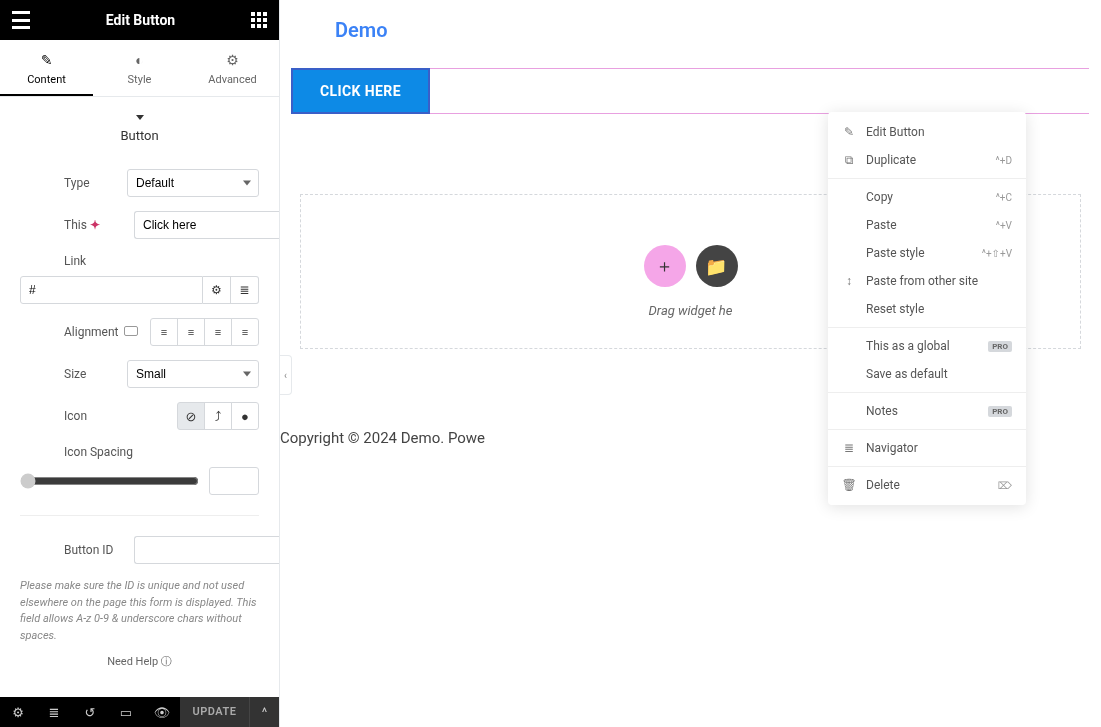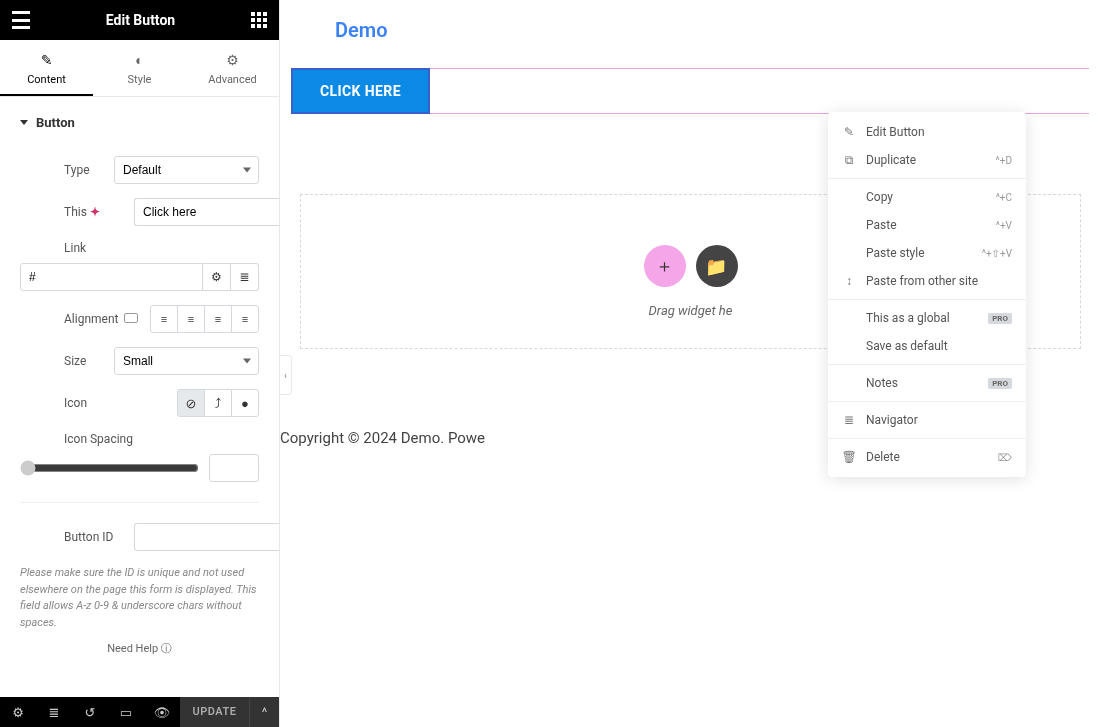--- a/index.html
+++ b/index.html
@@ -9,25 +9,25 @@
 .hamburger-icon, .grid-icon { width: 18px; height: 18px; cursor: pointer; display: flex; flex-direction: column; justify-content: space-between; }
 .hamburger-icon span { display: block; height: 3px; background: #fff; }
 .grid-icon { display: grid; grid-template-columns: repeat(3, 1fr); gap: 2px; width: 16px; height: 16px; }
 .grid-icon span { background: #fff; }
 .sidebar-title { font-weight: 700; font-size: 14px; }
 .tabs { display: flex; border-bottom: 1px solid #e6e9ec; }
 .tab { flex: 1; text-align: center; padding: 12px 0 8px; font-size: 11px; color: #666; cursor: pointer; display: flex; flex-direction: column; align-items: center; gap: 5px; }
 .tab.active { border-bottom: 2px solid #000; color: #000; }
 .tab-icon { font-size: 14px; }
 .panel-body { flex: 1; overflow-y: auto; padding: 0 20px 20px; }
-.accordion-header { display: flex; align-items: center; gap: 8px; padding: 18px 0 12px; font-weight: 700; font-size: 13px; cursor: pointer; }
+.accordion-header { display: flex; align-items: center; gap: 8px; padding: 18px 0 12px; font-weight: 400; font-size: 13px; cursor: pointer; flex-direction: column; }
 .caret-down { display: inline-block; width: 0; height: 0; border-left: 4px solid transparent; border-right: 4px solid transparent; border-top: 5px solid #333; }
 .control-row { display: flex; align-items: center; justify-content: space-between; margin: 14px 0; }
 .control-label { font-size: 12px; color: #555; margin-left: 44px; }
-.select-wrap { position: relative; width: 145px; }
+.select-wrap { position: relative; width: 132px; }
 .select-wrap select { width: 100%; height: 28px; border: 1px solid #d5d8dc; border-radius: 3px; padding: 0 8px; font-size: 12px; background: #fff; appearance: none; }
 .select-wrap::after { content: ''; position: absolute; right: 8px; top: 50%; transform: translateY(-50%); width: 0; height: 0; border-left: 4px solid transparent; border-right: 4px solid transparent; border-top: 5px solid #666; pointer-events: none; }
 .text-input-wrap { display: flex; width: 125px; }
 .text-input-wrap input[type="text"] { flex: 1; height: 28px; border: 1px solid #d5d8dc; border-right: none; border-radius: 3px 0 0 3px; padding: 0 8px; font-size: 12px; }
 .link-row { margin: 10px 0; }
 .link-input-wrap { display: flex; margin-top: 8px; }
 .link-input-wrap input { flex: 1; height: 28px; border: 1px solid #d5d8dc; border-radius: 3px 0 0 3px; padding: 0 8px; font-size: 12px; }
 .link-btn { width: 28px; height: 28px; border: 1px solid #d5d8dc; border-left: none; background: #fff; display: flex; align-items: center; justify-content: center; font-size: 12px; cursor: pointer; }
 .link-btn:last-child { border-radius: 0 3px 3px 0; }
 .align-group { display: flex; }
@@ -249,20 +249,24 @@
     </div>
     <div class="ctx-item">
       <span class="ctx-icon"></span>
       <span class="ctx-label">Paste style</span>
       <span class="ctx-short">^+⇧+V</span>
     </div>
     <div class="ctx-item">
       <span class="ctx-icon">↕</span>
       <span class="ctx-label">Paste from other site</span>
     </div>
+    <div class="ctx-item">
+      <span class="ctx-icon"></span>
+      <span class="ctx-label">Reset style</span>
+    </div>
     <div class="ctx-sep"></div>
     <div class="ctx-item">
       <span class="ctx-icon"></span>
       <span class="ctx-label">This as a global</span>
       <span class="pro-badge">PRO</span>
     </div>
     <div class="ctx-item">
       <span class="ctx-icon"></span>
       <span class="ctx-label">Save as default</span>
     </div>

